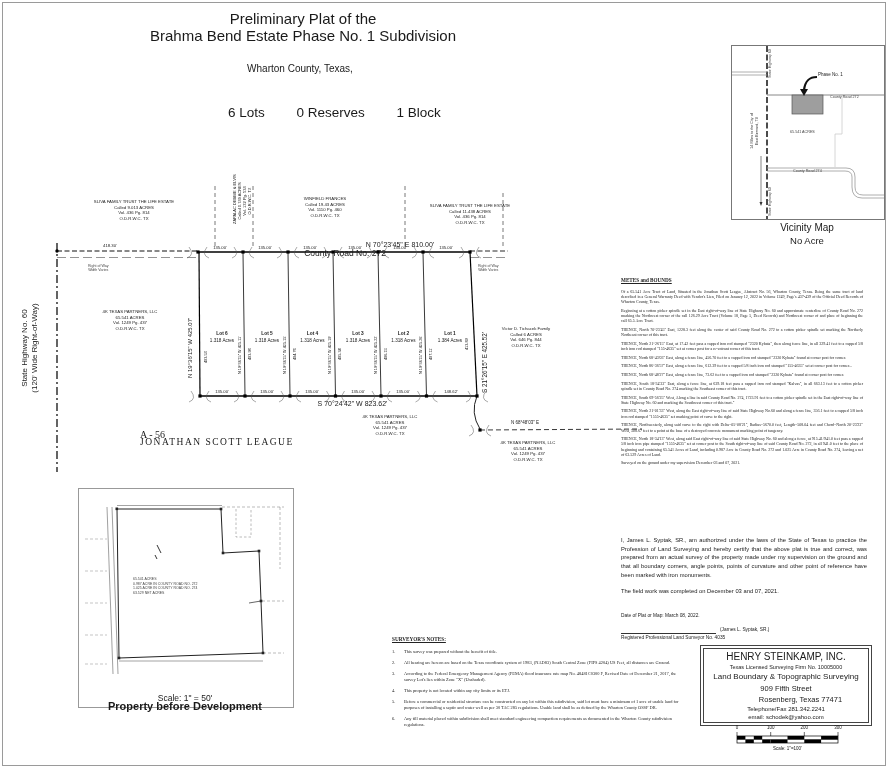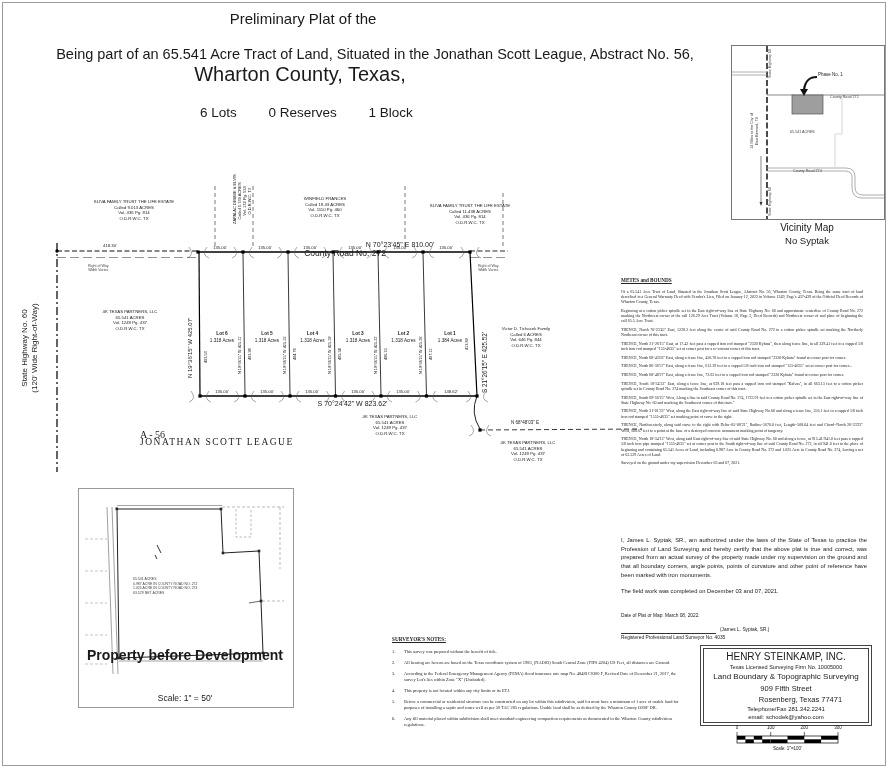--- a/index.html
+++ b/index.html
@@ -29,23 +29,23 @@
   .ibox{position:absolute;left:78px;top:488px;width:214px;height:218px;border:1px solid #999;background:#fff;}
   svg{display:block;}
 </style>
 </head>
 <body>
 
 <div id="sheet">
   <div class="sheet-border"></div>
 
   <div class="title-l" style="left:303px;top:10px;font-size:15px;">Preliminary Plat of the</div>
-  <div class="title-l" style="left:375px;top:46px;font-size:14.5px;">Being part of an 65.541 Acre Tract of Land, Situated in the Jonathan Scott League, Abstract No. 56,</div>
-  <div class="title-l" style="left:300px;top:63px;font-size:20px;">Wharton County, Texas,</div>
-  <div class="t" style="left:200px;top:105px;font-size:13.5px;">
+  <div class="title-l" style="left:303px;top:27px;font-size:15px;">Brahma Bend Estate Phase No. 1 Subdivision</div>
+  <div class="title-l" style="left:300px;top:63px;font-size:10px;">Wharton County, Texas,</div>
+  <div class="t" style="left:228px;top:105px;font-size:13.5px;">
     <span>6 Lots</span>
     <span style="margin-left:28px;">0 Reserves</span>
     <span style="margin-left:28px;">1 Block</span>
   </div>
 
   <svg class="abs" style="left:0;top:0;" width="888" height="768" viewBox="0 0 888 768">
     <defs>
       <g id="cm">
         <path d="M-11,6 Q-3,3 -9,-5 M11,6 Q3,3 9,-5" fill="none" stroke="#555" stroke-width="0.5"></path>
         <rect x="-1.6" y="-1.6" width="3.2" height="3.2" fill="#000"></rect>
@@ -250,21 +250,21 @@
   <div class="t" style="left:830px;top:95px;font-size:3.7px;color:#444;">County Road 272</div>
   <div class="t" style="left:790px;top:130px;font-size:3.7px;color:#444;">65.541 ACRES</div>
   <div class="t" style="left:793px;top:169px;font-size:3.7px;color:#444;">County Road 274</div>
   <div class="t rot" style="left:768px;top:78px;font-size:3.7px;color:#444;">State Highway 60</div>
   <div class="t rot" style="left:768px;top:216px;font-size:3.7px;color:#444;">State Highway 60</div>
   <div class="t rot c" style="left:750px;top:155px;width:48px;font-size:3.7px;line-height:1.3;color:#333;">
     <div>14 Miles to the City of</div>
     <div>East Bernard, TX</div>
   </div>
   <div class="t" style="left:731px;top:222px;width:152px;font-size:10px;text-align:center;">Vicinity Map</div>
-  <div class="t" style="left:731px;top:235px;width:152px;font-size:9.5px;text-align:center;">No Syptak</div>
+  <div class="t" style="left:731px;top:235px;width:152px;font-size:9.5px;text-align:center;">No Acre</div>
 
   <div class="metes">
     <div class="mtitle">METES and BOUNDS</div>
     <div class="mp">Of a 65.541 Acre Tract of Land, Situated in the Jonathan Scott League, Abstract No. 56, Wharton County, Texas. Being the same tract of land described in a General Warranty Deed with Vendor's Lien, Filed on January 12, 2022 in Volume 1249, Page's 437-439 of the Official Deed Records of Wharton County, Texas.</div>
     <div class="mp">Beginning at a cotton picker spindle set in the East right-of-way line of State Highway No. 60 and approximate centerline of County Road No. 272 marking the Northwest corner of the call 126.29 Acre Tract (Volume 18, Page 5, Deed Records) and Northwest corner of and place of beginning the call 65.5 Acre Tract.</div>
     <div class="mp">THENCE, North 70°23'45" East, 1228.3 feet along the center of said County Road No. 272 to a cotton picker spindle set marking the Northerly Northeast corner of this tract.</div>
     <div class="mp">THENCE, North 21°26'15" East, at 17.42 feet pass a capped iron rod stamped "2320 Kybata", then along fence line, in all 329.41 feet to a capped 5/8 inch iron rod stamped "155-4635" set at corner post for a re-entrant corner of this tract.</div>
     <div class="mp">THENCE, North 68°43'03" East, along a fence line, 456.70 feet to a capped iron rod stamped "2320 Kybata" found at corner post for corner.</div>
     <div class="mp">THENCE, North 86°36'57" East, along a fence line, 612.39 feet to a capped 5/8 inch iron rod stamped "155-4635" set at corner post for corner...</div>
     <div class="mp">THENCE, North 68°48'27" East, along a fence line, 73.62 feet to a capped iron rod stamped "2320 Kybata" found at corner post for corner.</div>
@@ -352,16 +352,16 @@
         <rect x="38.7" y="167.7" width="2.6" height="2.6"></rect>
       </g>
     </svg>
   </div>
   <div class="t" style="left:133px;top:577px;font-size:3.5px;line-height:1.35;color:#444;">
     <div>65.541 ACRES</div>
     <div>0.987 ACRE IN COUNTY ROAD NO. 272</div>
     <div>1.025 ACRE IN COUNTY ROAD NO. 274</div>
     <div>63.529 NET ACRES</div>
   </div>
-  <div class="t" style="left:78px;top:647px;width:214px;font-size:14px;font-weight:bold;text-align:center;">Property before Development</div>
+  <div class="t" style="left:78px;top:700px;width:214px;font-size:11px;font-weight:bold;text-align:center;">Property before Development</div>
   <div class="t" style="left:78px;top:693px;width:214px;font-size:8.5px;text-align:center;">Scale: 1" = 50'</div>
 
 </div>
 
 </body></html>

